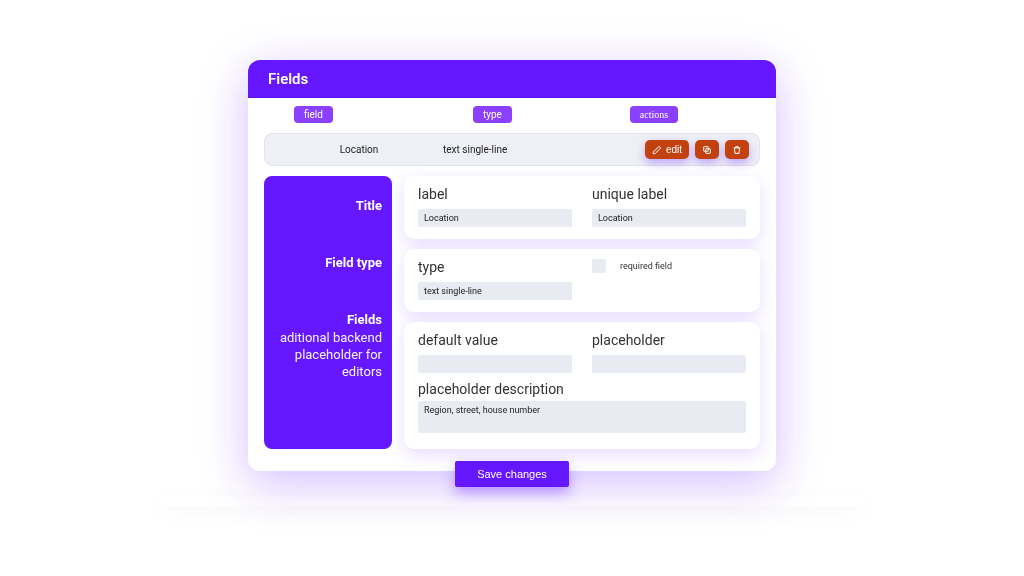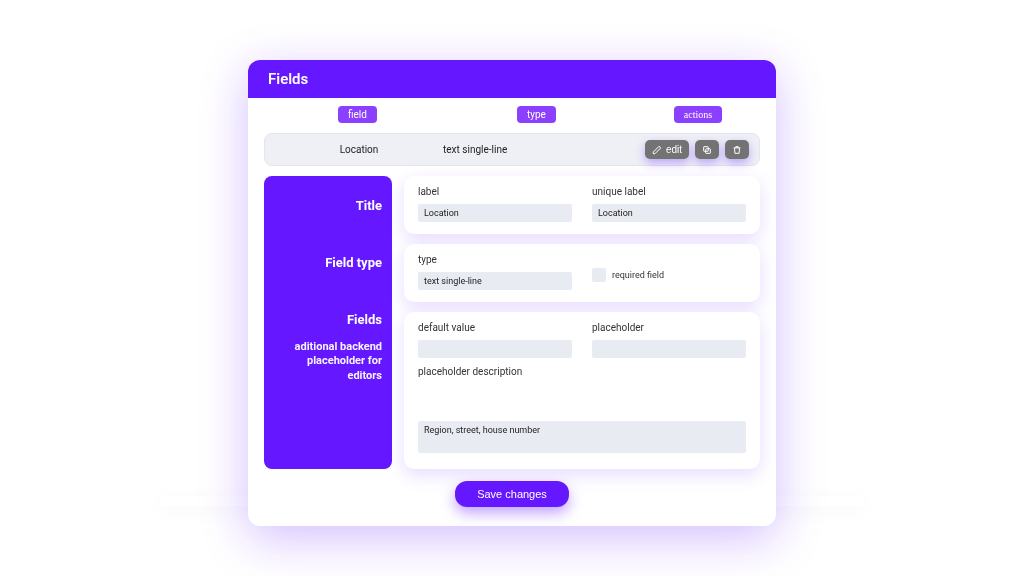--- a/index.html
+++ b/index.html
@@ -1,20 +1,20 @@
 <!DOCTYPE html>
 <html><head>
 <meta charset="utf-8">
 <style>
   * { box-sizing: border-box; margin: 0; padding: 0; }
   html, body { width: 1024px; height: 576px; font-family: -apple-system, BlinkMacSystemFont, "Segoe UI", Roboto, Arial, sans-serif; background: #fff; }
   .panel {
     position: absolute;
     left: 248px; top: 60px;
-    width: 528px; height: 466px;
+    width: 528px; height: 411px;
     background: #fff;
     border-radius: 12px;
     box-shadow: 0 12px 48px rgba(101,23,255,0.28);
     overflow: visible;
   }
   .panel-header {
     background: #6517ff;
     color: #fff;
     padding: 10px 20px;
     font-size: 15px;
@@ -26,39 +26,39 @@
     padding: 8px 16px 4px 16px;
     align-items: center;
   }
   .chip {
     background: #8b3fff;
     color: #fff;
     font-size: 10px;
     padding: 3px 10px;
     border-radius: 4px;
   }
-  .cols-header .col-field   { margin-left: 74px; }
+  .cols-header .col-field   { margin-left: 30px; }
   .cols-header .col-type    { margin-left: 140px; }
   .cols-header .col-actions { margin-left: 118px; font-family: Liberation Serif, serif; }
   .row {
     margin: 6px 16px 10px 16px;
     background: #eef0f5;
     border: 1px solid #e3e6ee;
     border-radius: 8px;
     display: flex;
     align-items: center;
     padding: 6px 10px;
     font-size: 10px;
     color: #222;
   }
   .row .cell-name { width: 168px; text-align: center; }
   .row .cell-type { width: 150px; }
   .row .cell-actions { margin-left: auto; display: flex; gap: 6px; }
   .btn {
-    background: #737373;
+    background: #c2410c;
     color: #fff;
     border: none;
     border-radius: 5px;
     padding: 4px 7px;
     font-size: 10px;
     display: flex;
     align-items: center;
     gap: 4px;
     cursor: pointer;
     box-shadow: 0 4px 10px rgba(101,23,255,0.35);
@@ -74,55 +74,55 @@
     background: #6517ff;
     border-radius: 8px;
     color: #fff;
     padding: 16px 10px 12px 10px;
     min-height: 266px;
     text-align: right;
   }
   .sidebar h3 { font-size: 13px; font-weight: 700; margin-top: 8px; }
   .sidebar h3:first-child { margin-top: 6px; }
   .sidebar .gap { height: 34px; }
-  .sidebar .sub { font-size: 11px; line-height: 1.3; opacity: 0.95; margin-top: 13px; font-weight: bold; }
+  .sidebar .sub { font-size: 13px; line-height: 1.3; opacity: 0.95; margin-top: 3px; }
   .cards { flex: 1; display: flex; flex-direction: column; gap: 10px; }
   .card {
     background: #fff;
     border-radius: 10px;
     box-shadow: 0 6px 18px rgba(101,23,255,0.15);
     padding: 10px 14px 12px 14px;
   }
   .card-row { display: flex; gap: 20px; }
   .field-group { flex: 1; }
-  .field-group label { font-size: 10px; color: #333; display: block; margin-bottom: 4px; }
+  .field-group label { font-size: 14px; color: #333; display: block; margin-bottom: 4px; }
   .field-group input, .field-group textarea {
     width: 100%;
     background: #e8ebf2;
     border: none;
     border-radius: 2px;
     padding: 4px 6px;
     font-size: 9px;
     color: #222;
     font-family: inherit;
   }
-  .field-group textarea { resize: none; height: 32px; margin-top: 40px; }
-  .checkbox-row { display: flex; align-items: center; gap: 6px; margin-top: 14px; }
+  .field-group textarea { resize: none; height: 32px; }
+  .checkbox-row { display: flex; align-items: center; gap: 14px; }
   .checkbox {
     width: 14px; height: 14px;
     background: #e8ebf2;
     border-radius: 2px;
   }
   .checkbox-label { font-size: 9px; color: #333; }
   .save-row { text-align: center; margin-top: 12px; }
   .save-btn {
     background: #6517ff;
     color: #fff;
     border: none;
-    border-radius: 12px;
+    border-radius: 2px;
     padding: 7px 22px;
     font-size: 11px;
     cursor: pointer;
     box-shadow: 0 6px 14px rgba(101,23,255,0.4);
   }
   .base-shadow {
     position: absolute;
     left: 160px; top: 496px;
     width: 704px; height: 10px;
     background: #fff;

